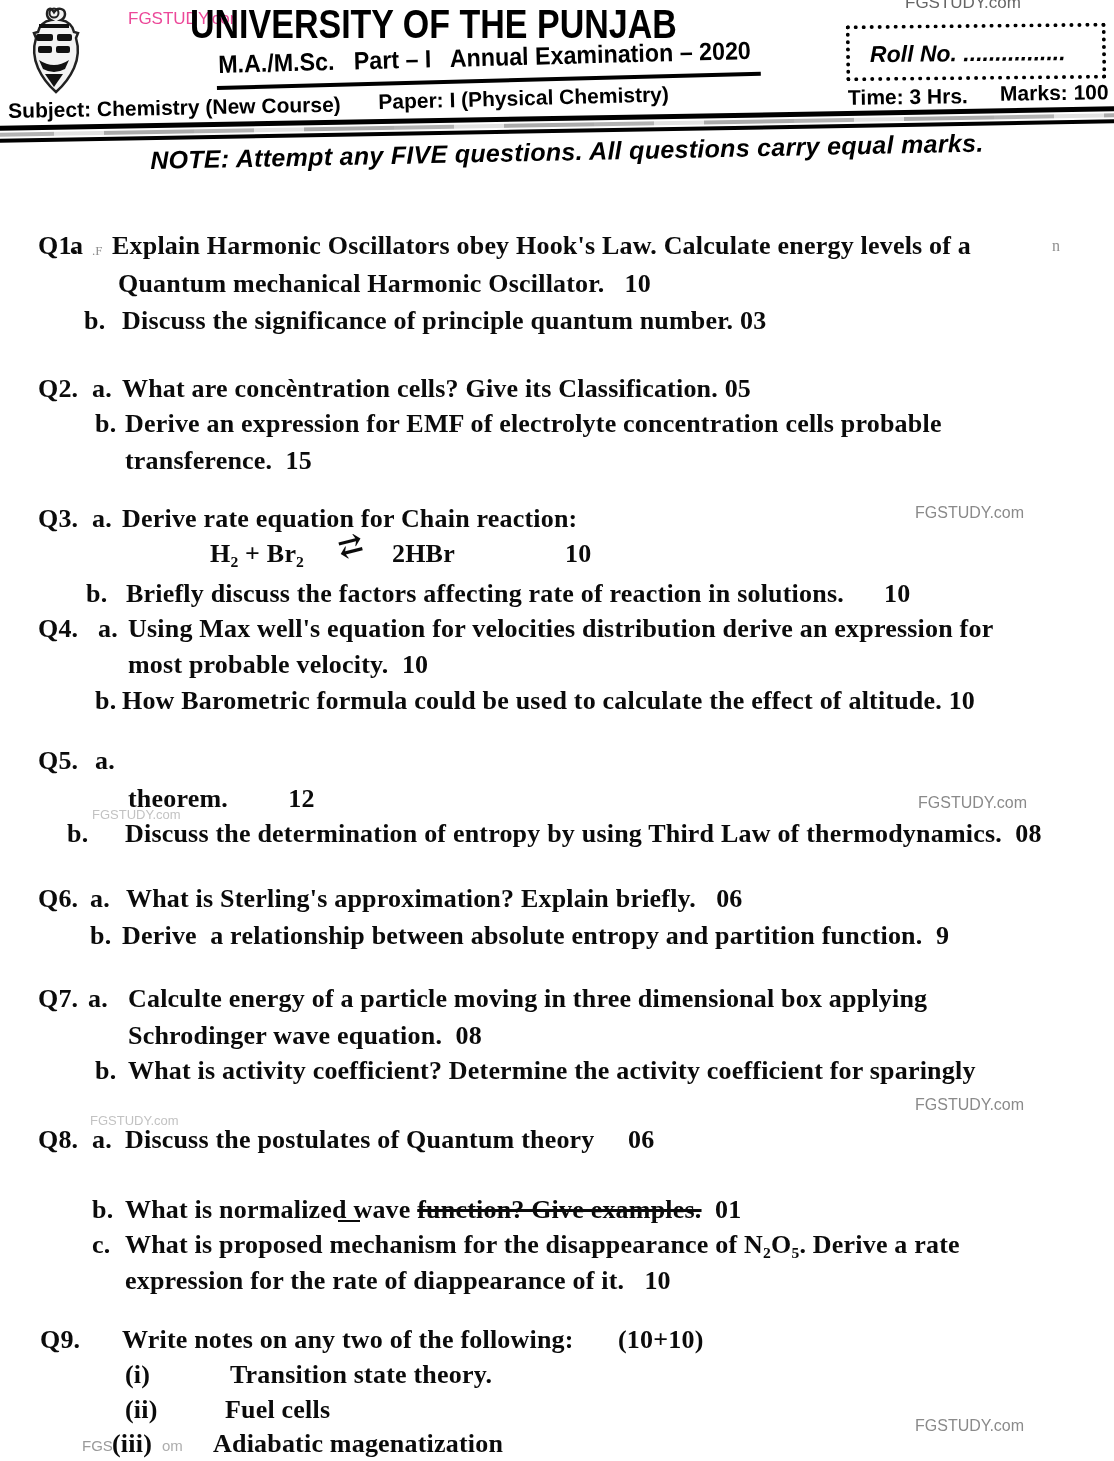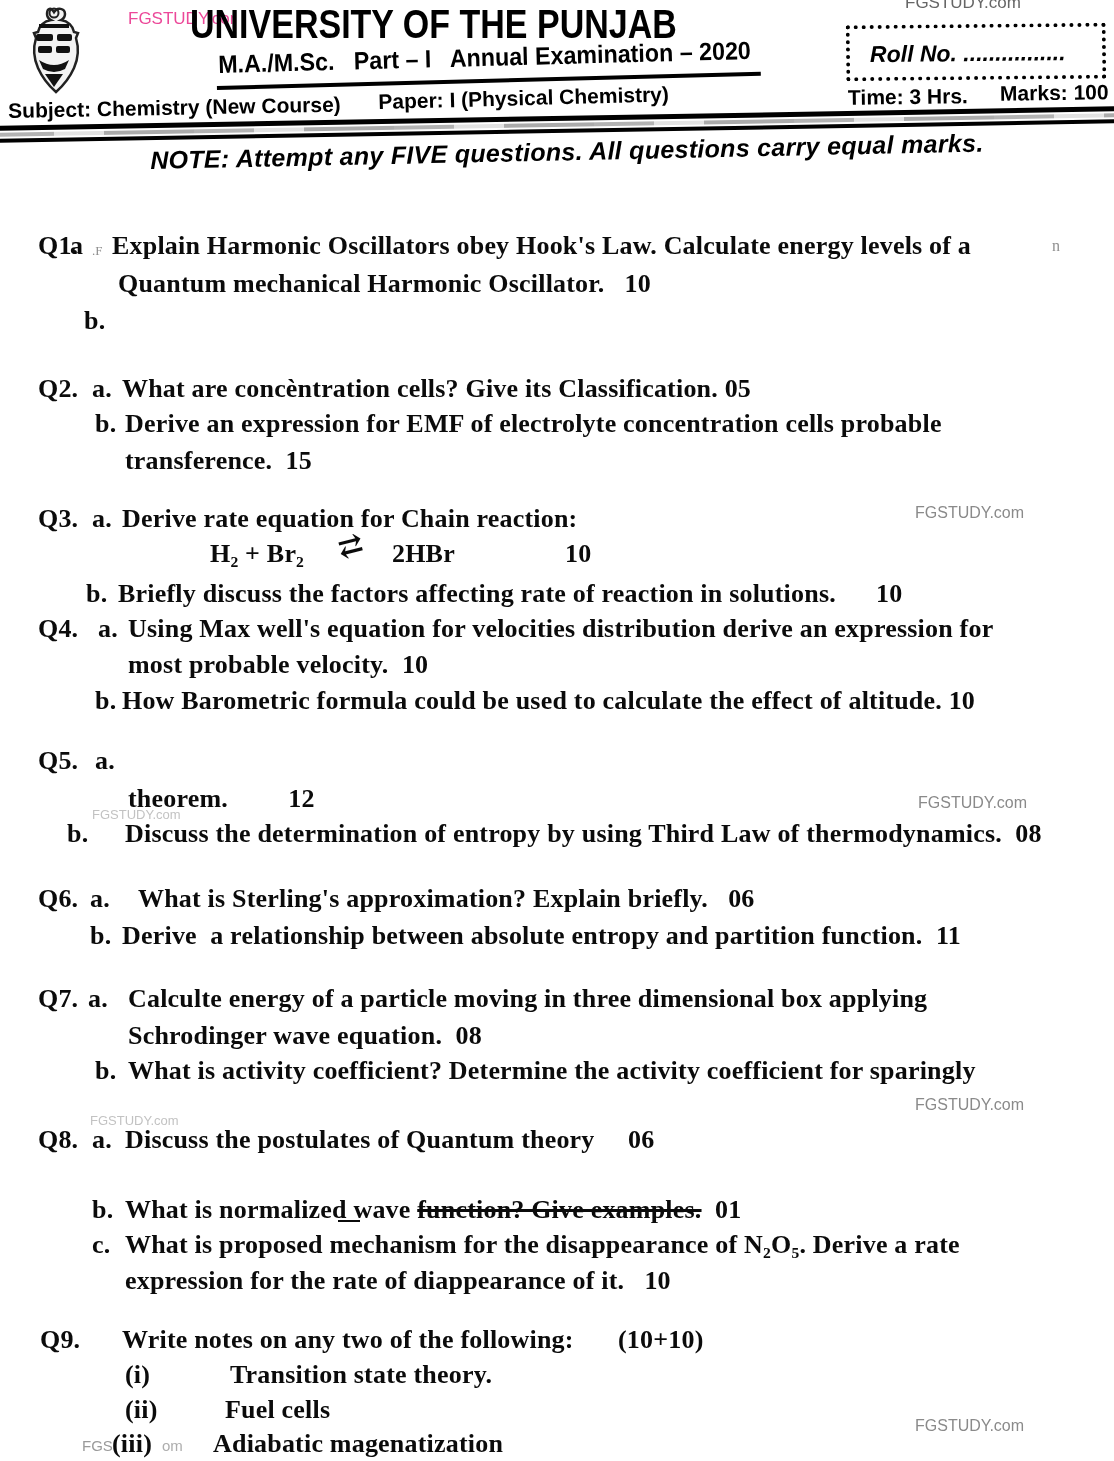--- a/index.html
+++ b/index.html
@@ -87,61 +87,62 @@
 
   <span class="t note" style="left:150px;top:148px">NOTE: Attempt any FIVE questions. All questions carry equal marks.</span>
 
   <span class="t serif" style="left:38px;top:232px">Q1.</span>
   <span class="t serif" style="left:70px;top:232px">a</span>
   <span class="t noise" style="left:92px;top:244px">.F</span>
   <span class="t serif" style="left:112px;top:232px">Explain Harmonic Oscillators obey Hook's Law. Calculate energy levels of a</span>
   <span class="t noise" style="left:1052px;top:238px;font-size:16px">n</span>
   <span class="t serif" style="left:118px;top:270px">Quantum mechanical Harmonic Oscillator.   10</span>
   <span class="t serif" style="left:84px;top:307px">b.</span>
+  <span class="t serif" style="left:122px;top:307px">Discuss the significance of principle quantum number. 03</span>
 
   <span class="t serif" style="left:38px;top:375px">Q2.</span>
   <span class="t serif" style="left:92px;top:375px">a.</span>
   <span class="t serif" style="left:122px;top:375px">What are concèntration cells? Give its Classification. 05</span>
   <span class="t serif" style="left:95px;top:410px">b.</span>
   <span class="t serif" style="left:125px;top:410px">Derive an expression for EMF of electrolyte concentration cells probable</span>
   <span class="t serif" style="left:125px;top:447px">transference.  15</span>
 
   <span class="t serif" style="left:38px;top:505px">Q3.</span>
   <span class="t serif" style="left:92px;top:505px">a.</span>
   <span class="t serif" style="left:122px;top:505px">Derive rate equation for Chain reaction:</span>
   <span class="t wm" style="left:915px;top:505px">FGSTUDY.com</span>
 
   <span class="t serif" style="left:210px;top:540px">H₂ + Br₂</span>
   <span class="t serif arrow" style="left:338px;top:530px">⇄</span>
   <span class="t serif" style="left:392px;top:540px">2HBr</span>
   <span class="t serif" style="left:565px;top:540px">10</span>
 
   <span class="t serif" style="left:86px;top:580px">b.</span>
-  <span class="t serif" style="left:118px;top:580px">Briefly discuss the factors affecting rate of reaction in solutions.      10</span>
+  <span class="t serif" style="left:126px;top:580px">Briefly discuss the factors affecting rate of reaction in solutions.      10</span>
 
   <span class="t serif" style="left:38px;top:615px">Q4.</span>
   <span class="t serif" style="left:98px;top:615px">a.</span>
   <span class="t serif" style="left:128px;top:615px">Using Max well's equation for velocities distribution derive an expression for</span>
   <span class="t serif" style="left:128px;top:651px">most probable velocity.  10</span>
   <span class="t serif" style="left:95px;top:687px">b.</span>
   <span class="t serif" style="left:122px;top:687px">How Barometric formula could be used to calculate the effect of altitude. 10</span>
 
   <span class="t serif" style="left:38px;top:747px">Q5.</span>
   <span class="t serif" style="left:95px;top:747px">a.</span>
   <span class="t serif" style="left:128px;top:785px">theorem.         12</span>
   <span class="t wm" style="left:918px;top:795px">FGSTUDY.com</span>
   <span class="t wm-faint" style="left:92px;top:808px">FGSTUDY.com</span>
   <span class="t serif" style="left:67px;top:820px">b.</span>
   <span class="t serif" style="left:125px;top:820px">Discuss the determination of entropy by using Third Law of thermodynamics.  08</span>
 
   <span class="t serif" style="left:38px;top:885px">Q6.</span>
   <span class="t serif" style="left:90px;top:885px">a.</span>
-  <span class="t serif" style="left:138px;top:885px">What is Sterling's approximation? Explain briefly.   06</span>
+  <span class="t serif" style="left:126px;top:885px">What is Sterling's approximation? Explain briefly.   06</span>
   <span class="t serif" style="left:90px;top:922px">b.</span>
-  <span class="t serif" style="left:122px;top:922px">Derive  a relationship between absolute entropy and partition function.  11</span>
+  <span class="t serif" style="left:122px;top:922px">Derive  a relationship between absolute entropy and partition function.  9</span>
 
   <span class="t serif" style="left:38px;top:985px">Q7.</span>
   <span class="t serif" style="left:88px;top:985px">a.</span>
   <span class="t serif" style="left:128px;top:985px">Calculte energy of a particle moving in three dimensional box applying</span>
   <span class="t serif" style="left:128px;top:1022px">Schrodinger wave equation.  08</span>
   <span class="t serif" style="left:95px;top:1057px">b.</span>
   <span class="t serif" style="left:128px;top:1057px">What is activity coefficient? Determine the activity coefficient for sparingly</span>
   <span class="t wm" style="left:915px;top:1097px">FGSTUDY.com</span>
 
   <span class="t wm-faint" style="left:90px;top:1114px">FGSTUDY.com</span>

